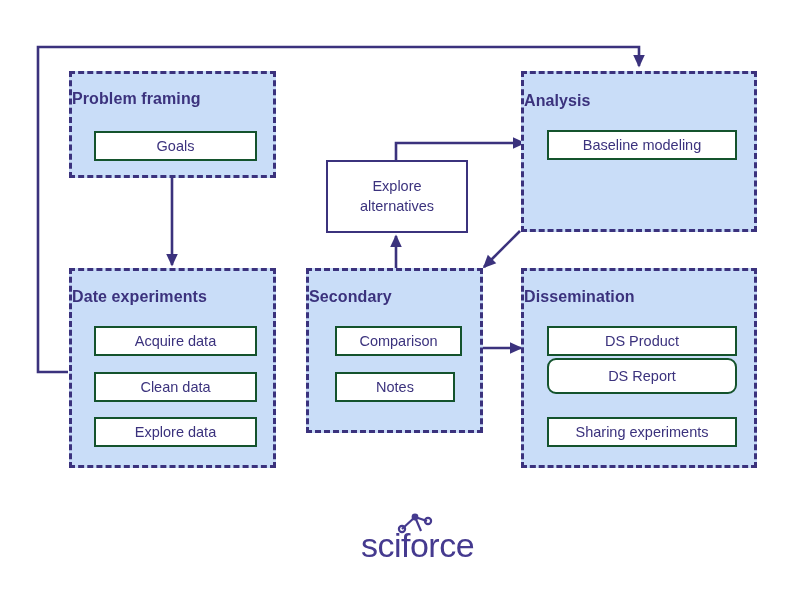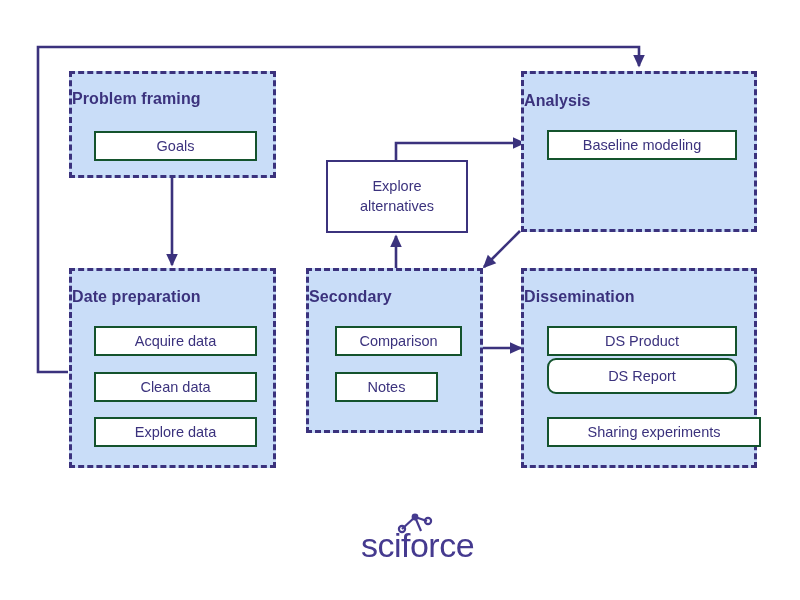--- a/index.html
+++ b/index.html
@@ -142,37 +142,37 @@
   </div>
 
   <div class="freenode" style="left:326px; top:160px; width:142px; height:73px;">
     <span>
       <span>Explore</span><br>
       <span>alternatives</span>
     </span>
   </div>
 
   <div class="group" style="left:69px; top:268px; width:207px; height:200px;">
-    <div class="group-title" style="top:17px;">Date preparation</div>
+    <div class="group-title" style="top:17px;">Date experiments</div>
     <div class="item" style="left:22px; top:55px; width:163px; height:30px;">Acquire data</div>
     <div class="item" style="left:22px; top:101px; width:163px; height:30px;">Clean data</div>
     <div class="item" style="left:22px; top:146px; width:163px; height:30px;">Explore data</div>
   </div>
 
   <div class="group" style="left:306px; top:268px; width:177px; height:165px;">
     <div class="group-title" style="top:17px;">Secondary</div>
     <div class="item" style="left:26px; top:55px; width:127px; height:30px;">Comparison</div>
-    <div class="item" style="left:26px; top:101px; width:103px; height:30px;">Notes</div>
+    <div class="item" style="left:26px; top:101px; width:120px; height:30px;">Notes</div>
   </div>
 
   <div class="group" style="left:521px; top:268px; width:236px; height:200px;">
     <div class="group-title" style="top:17px;">Dissemination</div>
     <div class="item" style="left:23px; top:55px; width:190px; height:30px;">DS Product</div>
     <div class="item" style="left:23px; top:87px; width:190px; height:36px;border-radius:9px;">DS Report</div>
-    <div class="item" style="left:23px; top:146px; width:214px; height:30px;">Sharing experiments</div>
+    <div class="item" style="left:23px; top:146px; width:190px; height:30px;">Sharing experiments</div>
   </div>
 
   <div id="logo">
     <span id="logo-wrap">
       <span id="logo-text">sciforce</span>
       <svg id="logo-mark" width="46" height="22" viewBox="0 0 46 22">
         <line x1="7" y1="17" x2="20" y2="5" stroke="#453a8f" stroke-width="2.2"></line>
         <line x1="20" y1="5" x2="32" y2="9" stroke="#453a8f" stroke-width="2.2"></line>
         <line x1="20" y1="5" x2="26" y2="19" stroke="#453a8f" stroke-width="2.2"></line>
         <circle cx="7" cy="17" r="3.1" fill="none" stroke="#453a8f" stroke-width="2.2"></circle>

